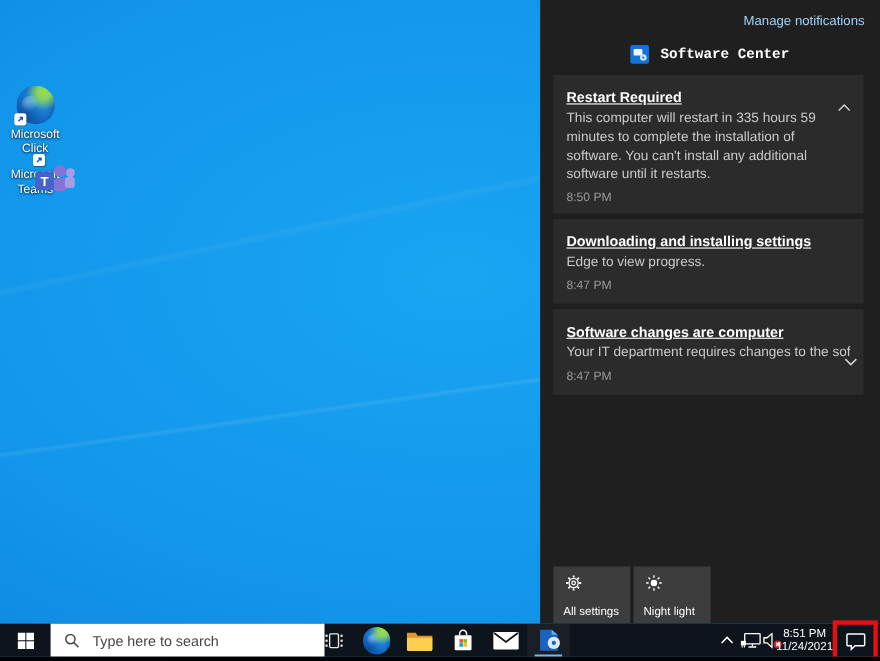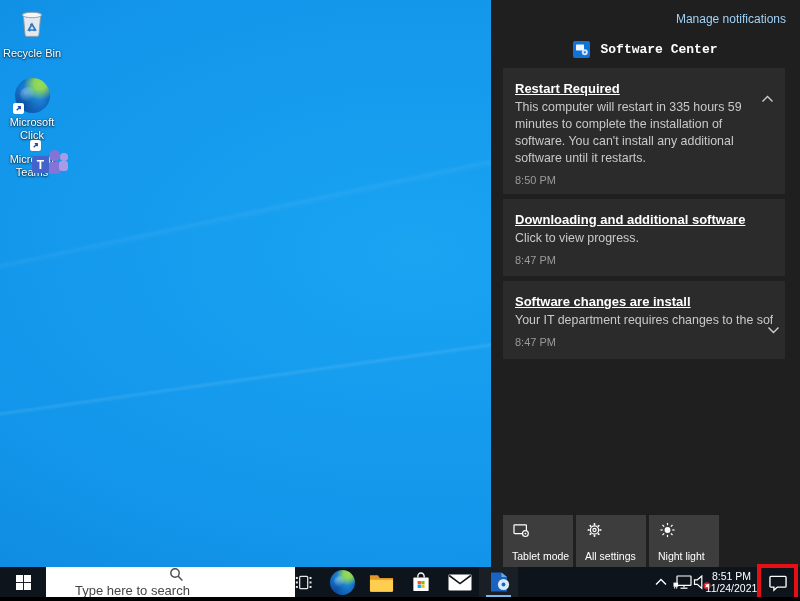--- a/index.html
+++ b/index.html
@@ -54,21 +54,21 @@
   .footer-links span{cursor:pointer;}
   .tiles{position:absolute;left:12px;top:515px;display:grid;grid-template-columns:repeat(4,70px);gap:3px;}
   .tile{position:relative;width:70px;height:52px;background:#3d3d3d;cursor:pointer;}
   .tile svg{position:absolute;left:10px;top:7px;}
   .tile-label{position:absolute;left:9px;bottom:5px;right:2px;font-size:10.5px;color:#fff;white-space:nowrap;overflow:hidden;}
 
   
   .taskbar{position:absolute;left:0;top:567px;width:800px;height:30px;background:#0e141b;overflow:visible;}
   .tb-btn{position:absolute;top:0;height:30px;display:flex;align-items:center;justify-content:center;cursor:pointer;}
   .start-btn{left:0;width:46px;}
-  .searchbox{position:absolute;left:46px;top:0;width:249px;height:30px;background:#fff;display:flex;align-items:center;flex-direction:column;}
+  .searchbox{position:absolute;left:46px;top:0;width:249px;height:30px;background:#fff;display:flex;align-items:center;}
   .searchbox svg{margin-left:12px;flex:0 0 auto;}
   .searchbox input{border:none;outline:none;background:transparent;font-family:"Liberation Sans",sans-serif;
     font-size:13px;color:#454545;margin-left:9px;width:200px;}
   .searchbox input::placeholder{color:#454545;opacity:1;}
   .task-icons{position:absolute;left:284px;top:0;height:30px;display:flex;}
   .task-icons .tb-btn{position:relative;width:39px;}
   .app-active{background:rgba(255,255,255,0.05);}
   .app-active::after{content:"";position:absolute;left:7px;right:7px;bottom:0;height:2px;background:#76b9ed;}
   .tray-item{position:absolute;top:0;height:30px;display:flex;align-items:center;justify-content:center;cursor:pointer;}
   .tray-clock{flex-direction:column;line-height:12px;font-size:10.5px;color:#fff;text-align:center;justify-content:center;}
@@ -77,31 +77,20 @@
   .ac-btn{width:100%;height:100%;display:flex;align-items:center;justify-content:center;cursor:pointer;}
   .bottom-strip{position:absolute;left:0;top:597px;width:800px;height:4px;background:#000;}
 </style>
 </head>
 <body>
 
 <div class="screen">
 
   <div class="desktop"></div>
 
-  <div class="dicon" style="top:4px;">
-    <span class="iconwrap">
-      <svg width="36" height="36" viewBox="0 0 36 36">
-        <path d="M9.3 11 h17.4 l-1.8 20 a1.6 1.6 0 0 1 -1.6 1.4 h-10.6 a1.6 1.6 0 0 1 -1.6 -1.4 Z" fill="#e3e9ee" stroke="#8f9aa4" stroke-width="0.9"></path>
-        <ellipse cx="18" cy="11" rx="9.7" ry="2.7" fill="#f3f7fa" stroke="#8f9aa4" stroke-width="0.9"></ellipse>
-        <path d="M14.6 26 l3.4-5.8 3.4 5.8 Z" fill="none" stroke="#2f78c2" stroke-width="1.7"></path>
-        <path d="M14.6 26 l1.6 1.3 M21.4 26 l-1.8 1.1 M18 20.2 l-1.9 .4" stroke="#2f78c2" stroke-width="1.2" fill="none"></path>
-      </svg>
-    </span>
-    <span class="dlabel">Recycle Bin</span>
-  </div>
 
   <div class="dicon" style="top:78px;">
     <span class="iconwrap">
       <span class="edge-orb" style="display:block;width:35px;height:35px;"></span>
       <span class="shortcut">
         <svg width="9" height="9" viewBox="0 0 10 10">
             <path d="M3 7 L7 3 M4.2 3 H7 V5.8" stroke="#1d4f9c" stroke-width="1.4" fill="none"></path>
           </svg>
       </span>
     </span>
@@ -149,47 +138,39 @@
 software until it restarts.</div>
         <div class="card-time">8:50 PM</div>
         <span class="card-chevron chev-top">
           <svg width="13" height="8" viewBox="0 0 13 8">
               <polyline points="1.5,6.5 6.5,1.5 11.5,6.5" fill="none" stroke="#cfcfcf" stroke-width="1.4"></polyline>
             </svg>
         </span>
       </div>
 
       <div class="card card2">
-        <div class="card-title">Downloading and additional software</div>
-        <div class="card-body">Click to view progress.</div>
+        <div class="card-title">Downloading and installing settings</div>
+        <div class="card-body">Edge to view progress.</div>
         <div class="card-time">8:47 PM</div>
       </div>
 
       <div class="card card3">
-        <div class="card-title">Software changes are install</div>
+        <div class="card-title">Software changes are computer</div>
         <div class="card-body truncate">Your IT department requires changes to the sof</div>
         <div class="card-time">8:47 PM</div>
         <span class="card-chevron chev-mid">
           <svg width="13" height="8" viewBox="0 0 13 8">
               <polyline points="1.5,1.5 6.5,6.5 11.5,1.5" fill="none" stroke="#cfcfcf" stroke-width="1.4"></polyline>
             </svg>
         </span>
       </div>
     </div>
 
 
     <div class="tiles">
-      <div class="tile">
-        <svg width="17" height="16" viewBox="0 0 17 16">
-          <rect x="1" y="2.8" width="12.4" height="8.8" rx="0.8" fill="none" stroke="#fff" stroke-width="1.2"></rect>
-          <circle cx="12.4" cy="11.6" r="2.9" fill="#3d3d3d" stroke="#fff" stroke-width="1.2"></circle>
-          <circle cx="12.4" cy="11.6" r="0.9" fill="#fff"></circle>
-        </svg>
-        <span class="tile-label">Tablet mode</span>
-      </div>
       <div class="tile">
         <svg width="17" height="16" viewBox="0 0 17 17">
           <circle cx="8.5" cy="8.5" r="4.4" fill="none" stroke="#fff" stroke-width="1.3"></circle>
           <circle cx="8.5" cy="8.5" r="1.7" fill="none" stroke="#fff" stroke-width="1.2"></circle>
           <g stroke="#fff" stroke-width="1.7">
             <line x1="8.5" y1="1.2" x2="8.5" y2="3.3"></line>
               <line x1="8.5" y1="13.7" x2="8.5" y2="15.8"></line>
             <line x1="1.2" y1="8.5" x2="3.3" y2="8.5"></line>
               <line x1="13.7" y1="8.5" x2="15.8" y2="8.5"></line>
             <line x1="3.4" y1="3.4" x2="4.9" y2="4.9"></line>

